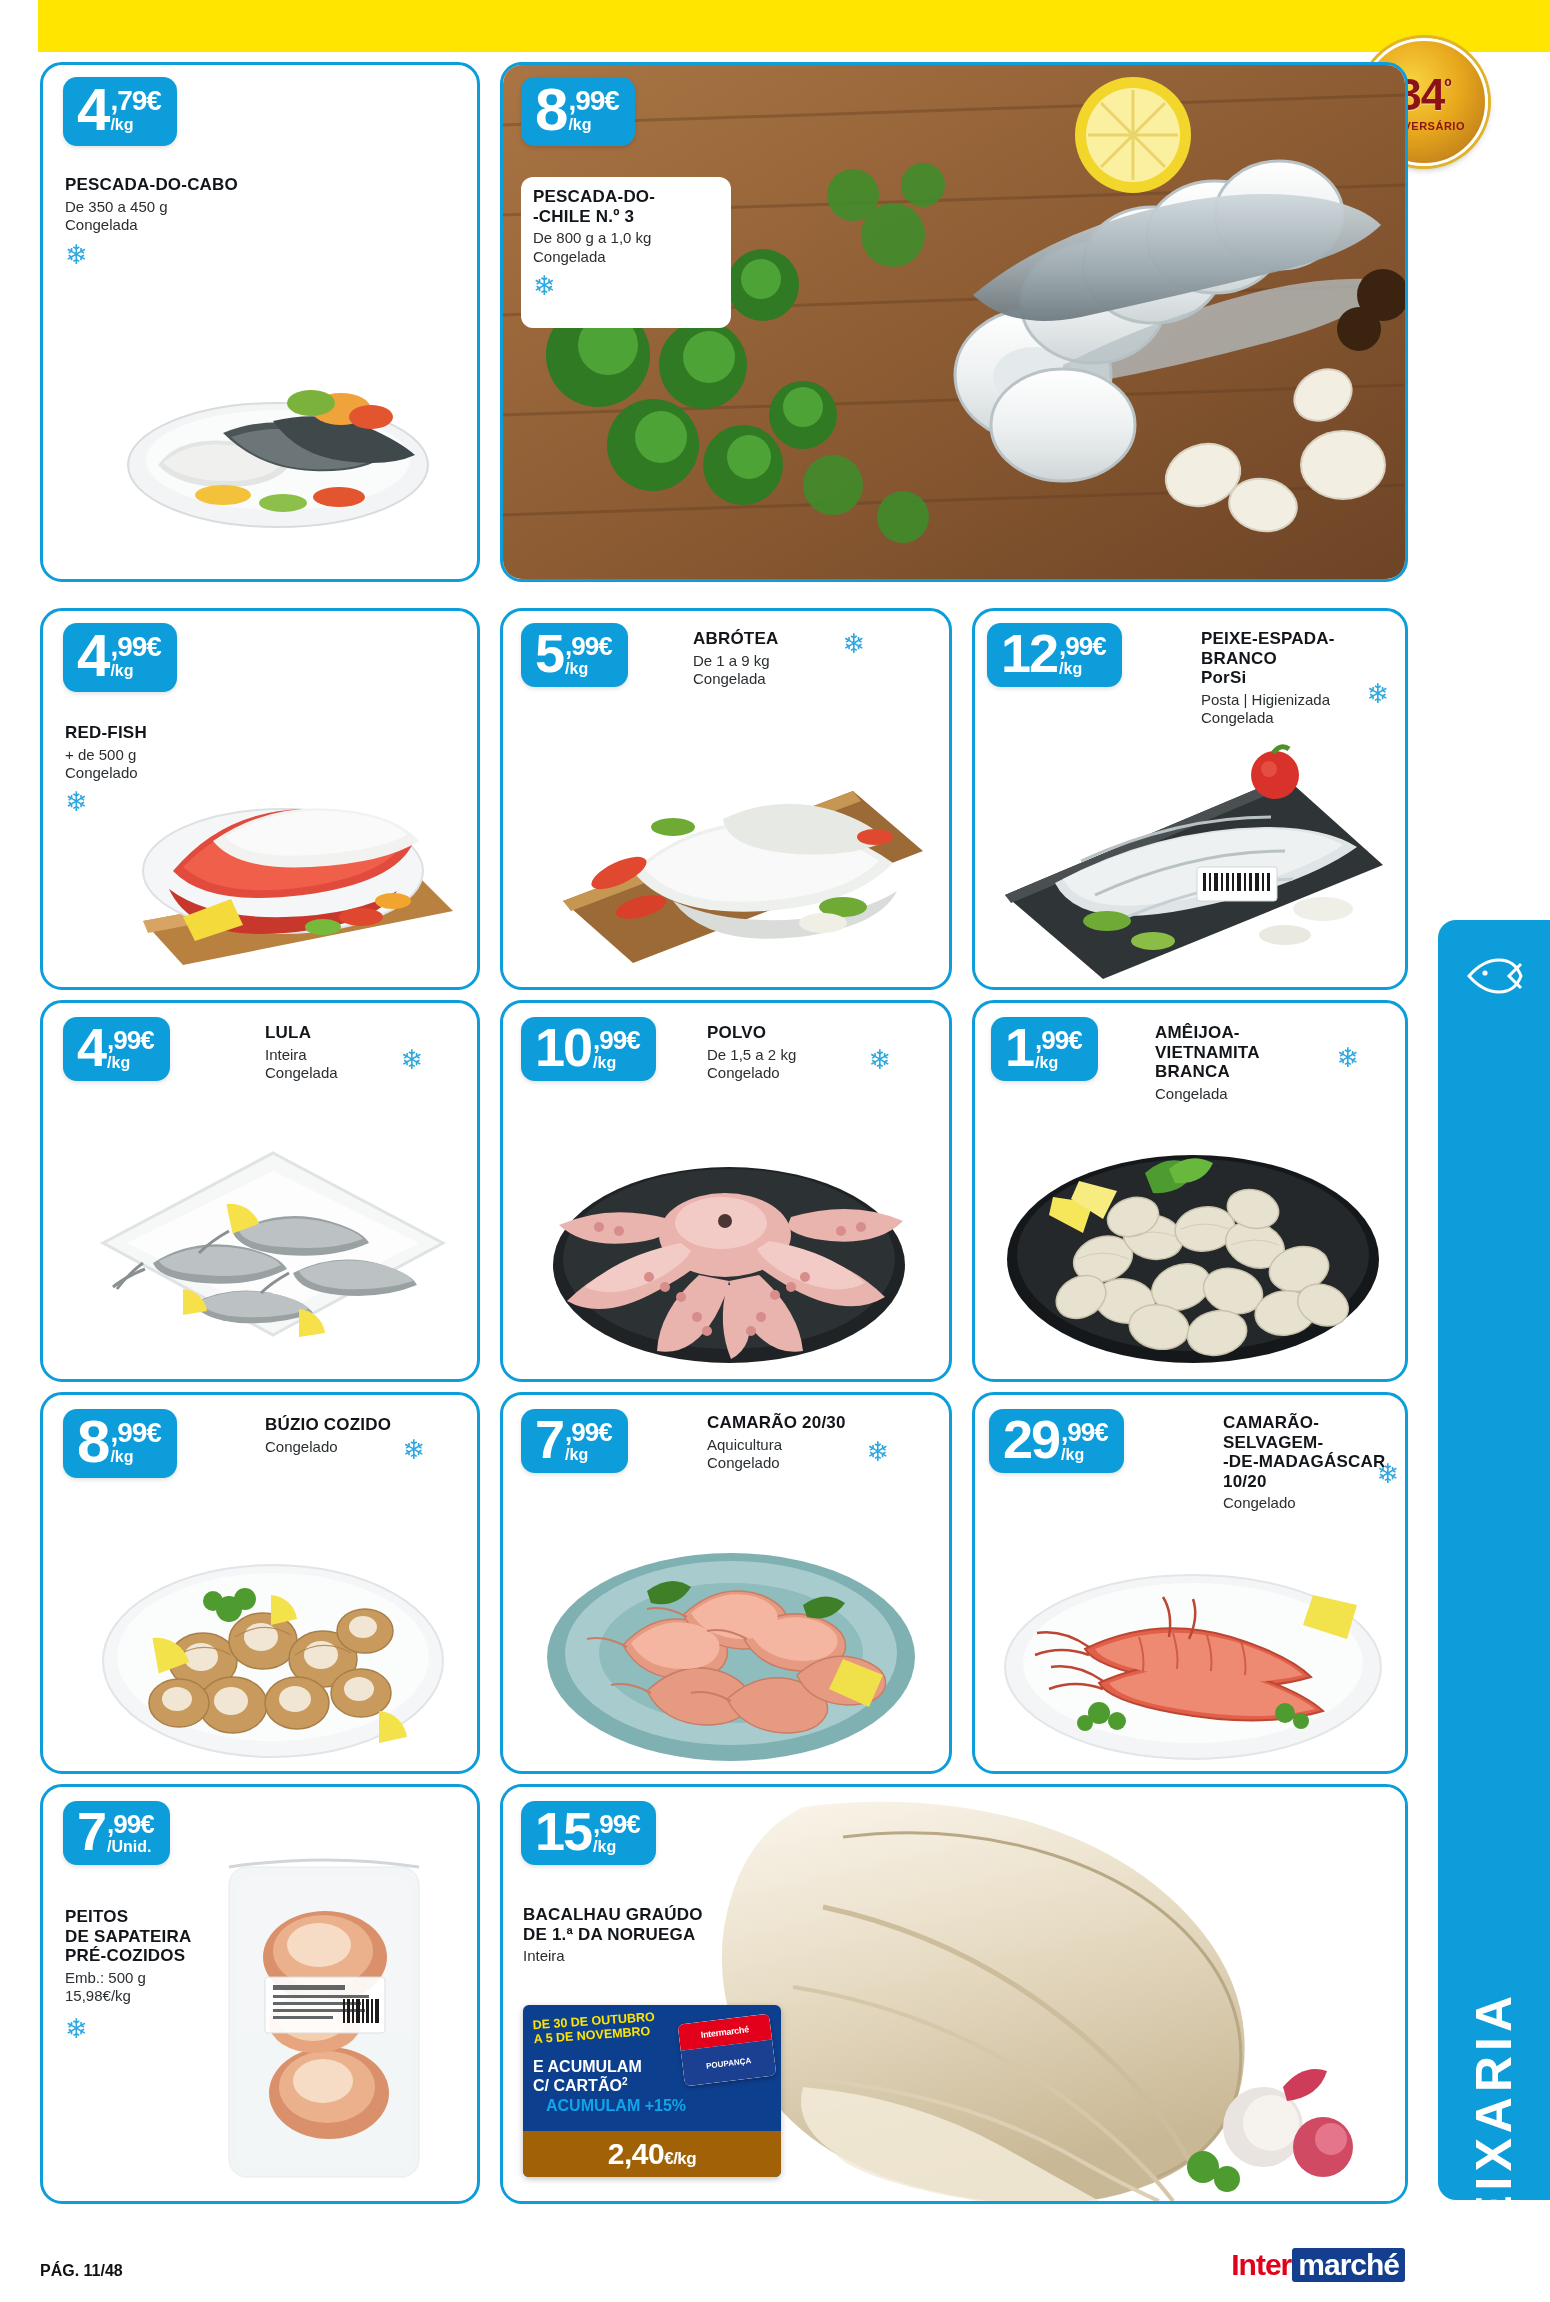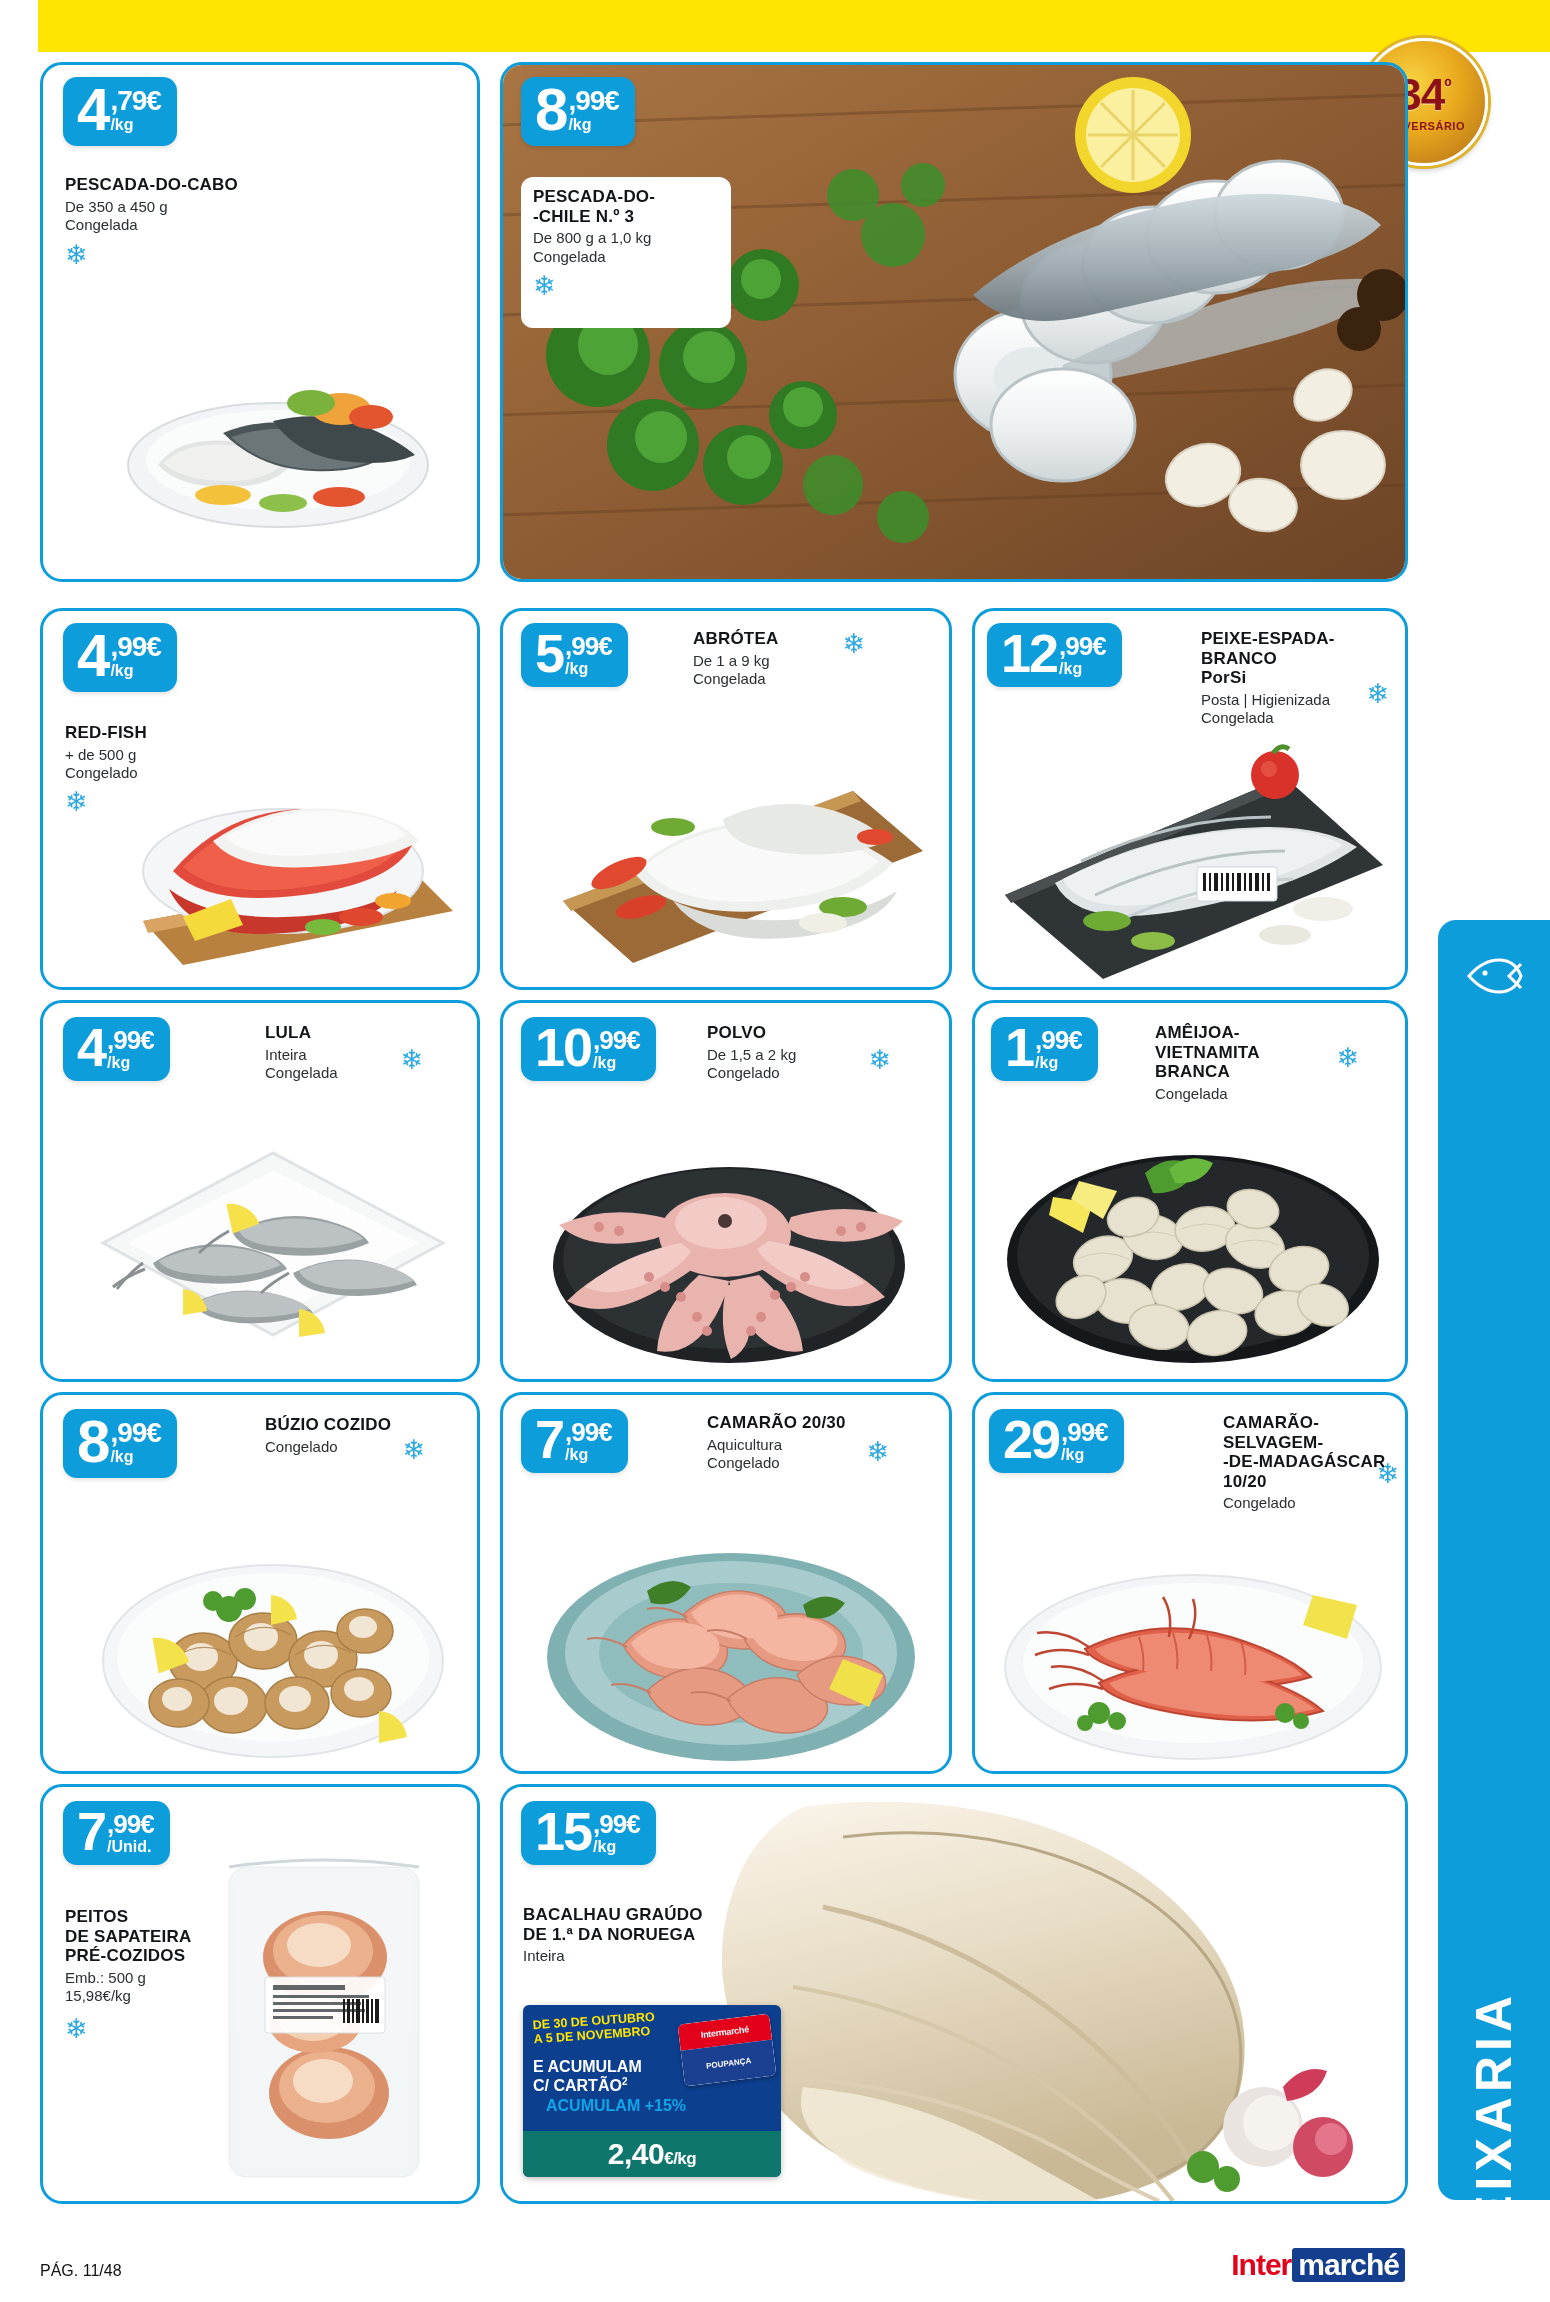--- a/index.html
+++ b/index.html
@@ -119,21 +119,21 @@
     color: #FFE500; font-size: 12.5px; font-weight: bold; line-height: 1.15;
     transform: rotate(-4deg);
   }
   .promo .ptxt {
     position: absolute; left: 10px; top: 52px; width: 170px;
     color: #ffffff; font-size: 16px; font-weight: bold; line-height: 1.2;
   }
   .promo .ptxt .yel { color: #0ea5e9; margin-left: 13px; }
   .promo .redbar {
     position: absolute; left: 0; bottom: 0; width: 258px; height: 46px;
-    background: #0f766e; display: flex; align-items: center; justify-content: center;
+    background: #a16207; display: flex; align-items: center; justify-content: center;
   }
   .promo .redbar .val {
     color: #ffffff; font-size: 30px; font-weight: bold; letter-spacing: -.5px;
   }
   .promo .redbar .val .sm { font-size: 17px; }
   .promo .cardimg {
     position: absolute; right: 8px; top: 14px; width: 92px; height: 62px;
     background: #ffffff; border-radius: 6px; transform: rotate(-7deg);
     box-shadow: 0 2px 4px rgba(0,0,0,.3); overflow: hidden;
   }
@@ -143,21 +143,21 @@
     display: flex; align-items: center; justify-content: center; letter-spacing: -.3px;
   }
   .promo .cardimg .cb2 {
     position: absolute; left: 0; bottom: 0; width: 92px; height: 36px;
     background: #1b3f91; color: #fff; font-size: 8px; font-weight: bold;
     display: flex; align-items: center; justify-content: center;
   }
   
   .pagenum {
     position: absolute; left: 40px; bottom: 22px;
-    font-size: 16px; font-weight: normal; color: #111;
+    font-size: 16px; font-weight: bold; color: #111;
   }
   .logo {
     position: absolute; right: 145px; bottom: 20px;
     display: flex; align-items: flex-end; margin-left: 47px;
   }
   .logo .lred {
     font-size: 30px; font-weight: bold; color: #e2001a; letter-spacing: -1px;
   }
   .logo .lblue {
     font-size: 30px; font-weight: bold; color: #143f8f; letter-spacing: -1px;

